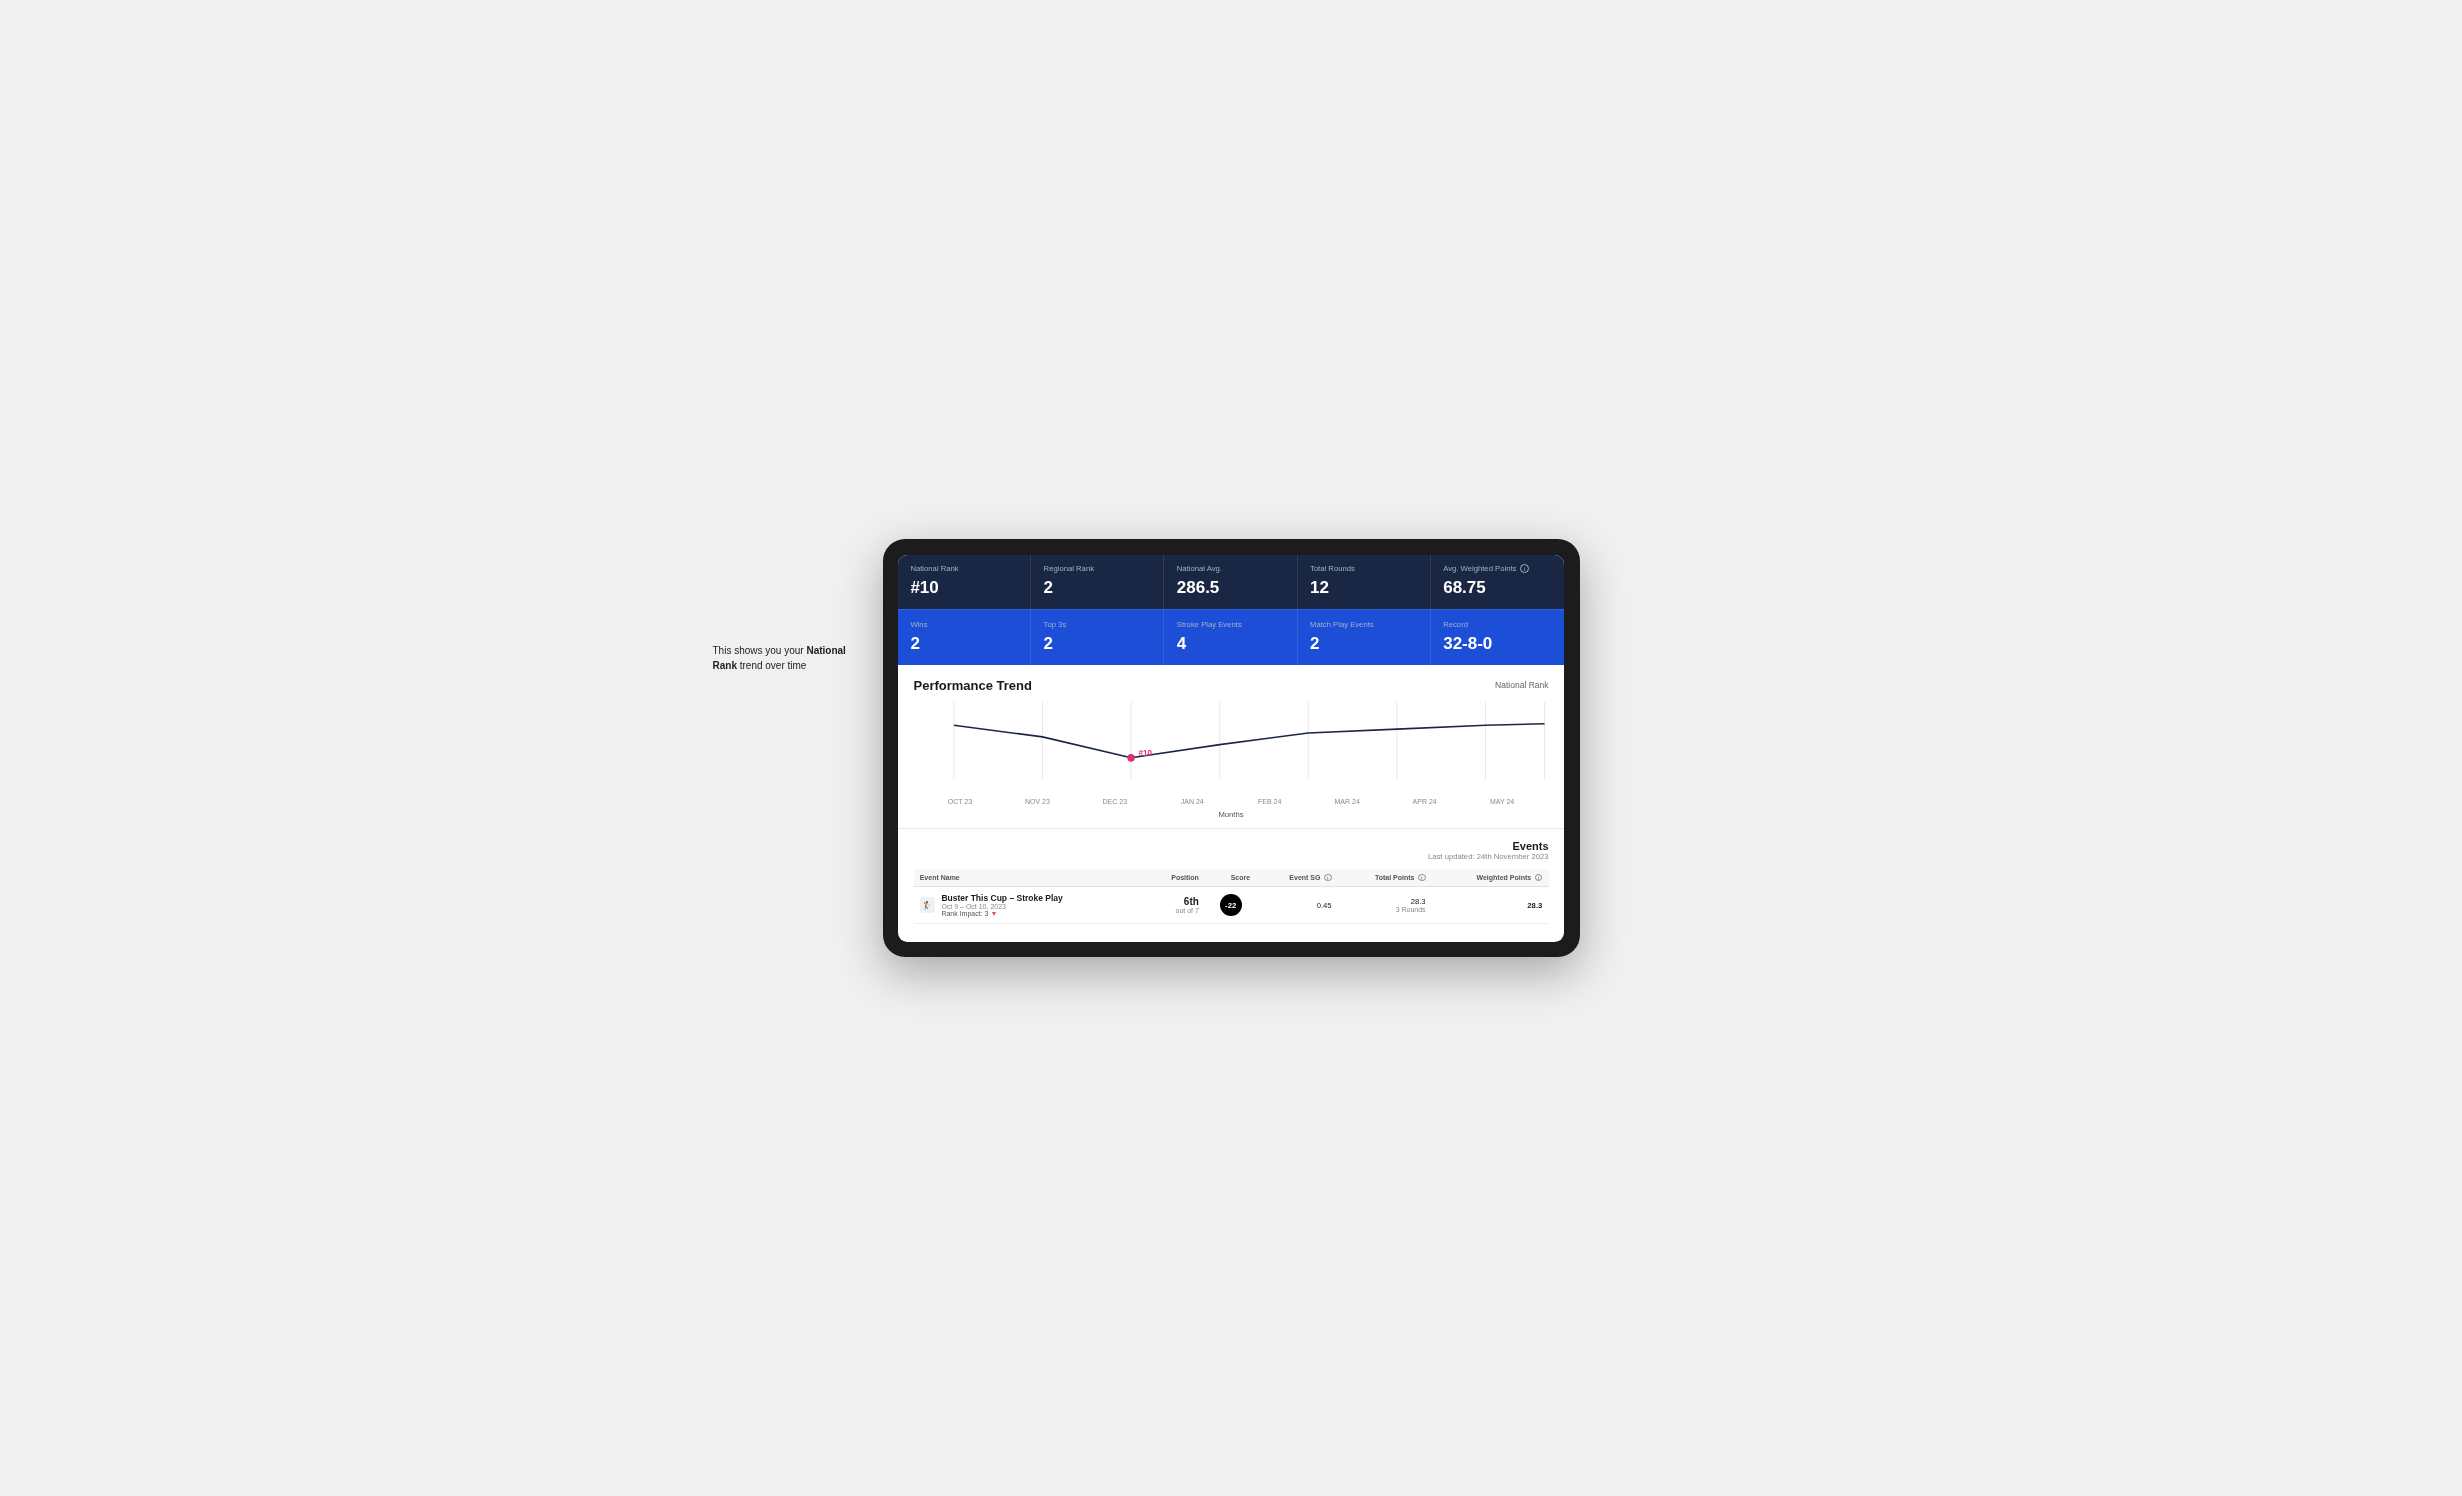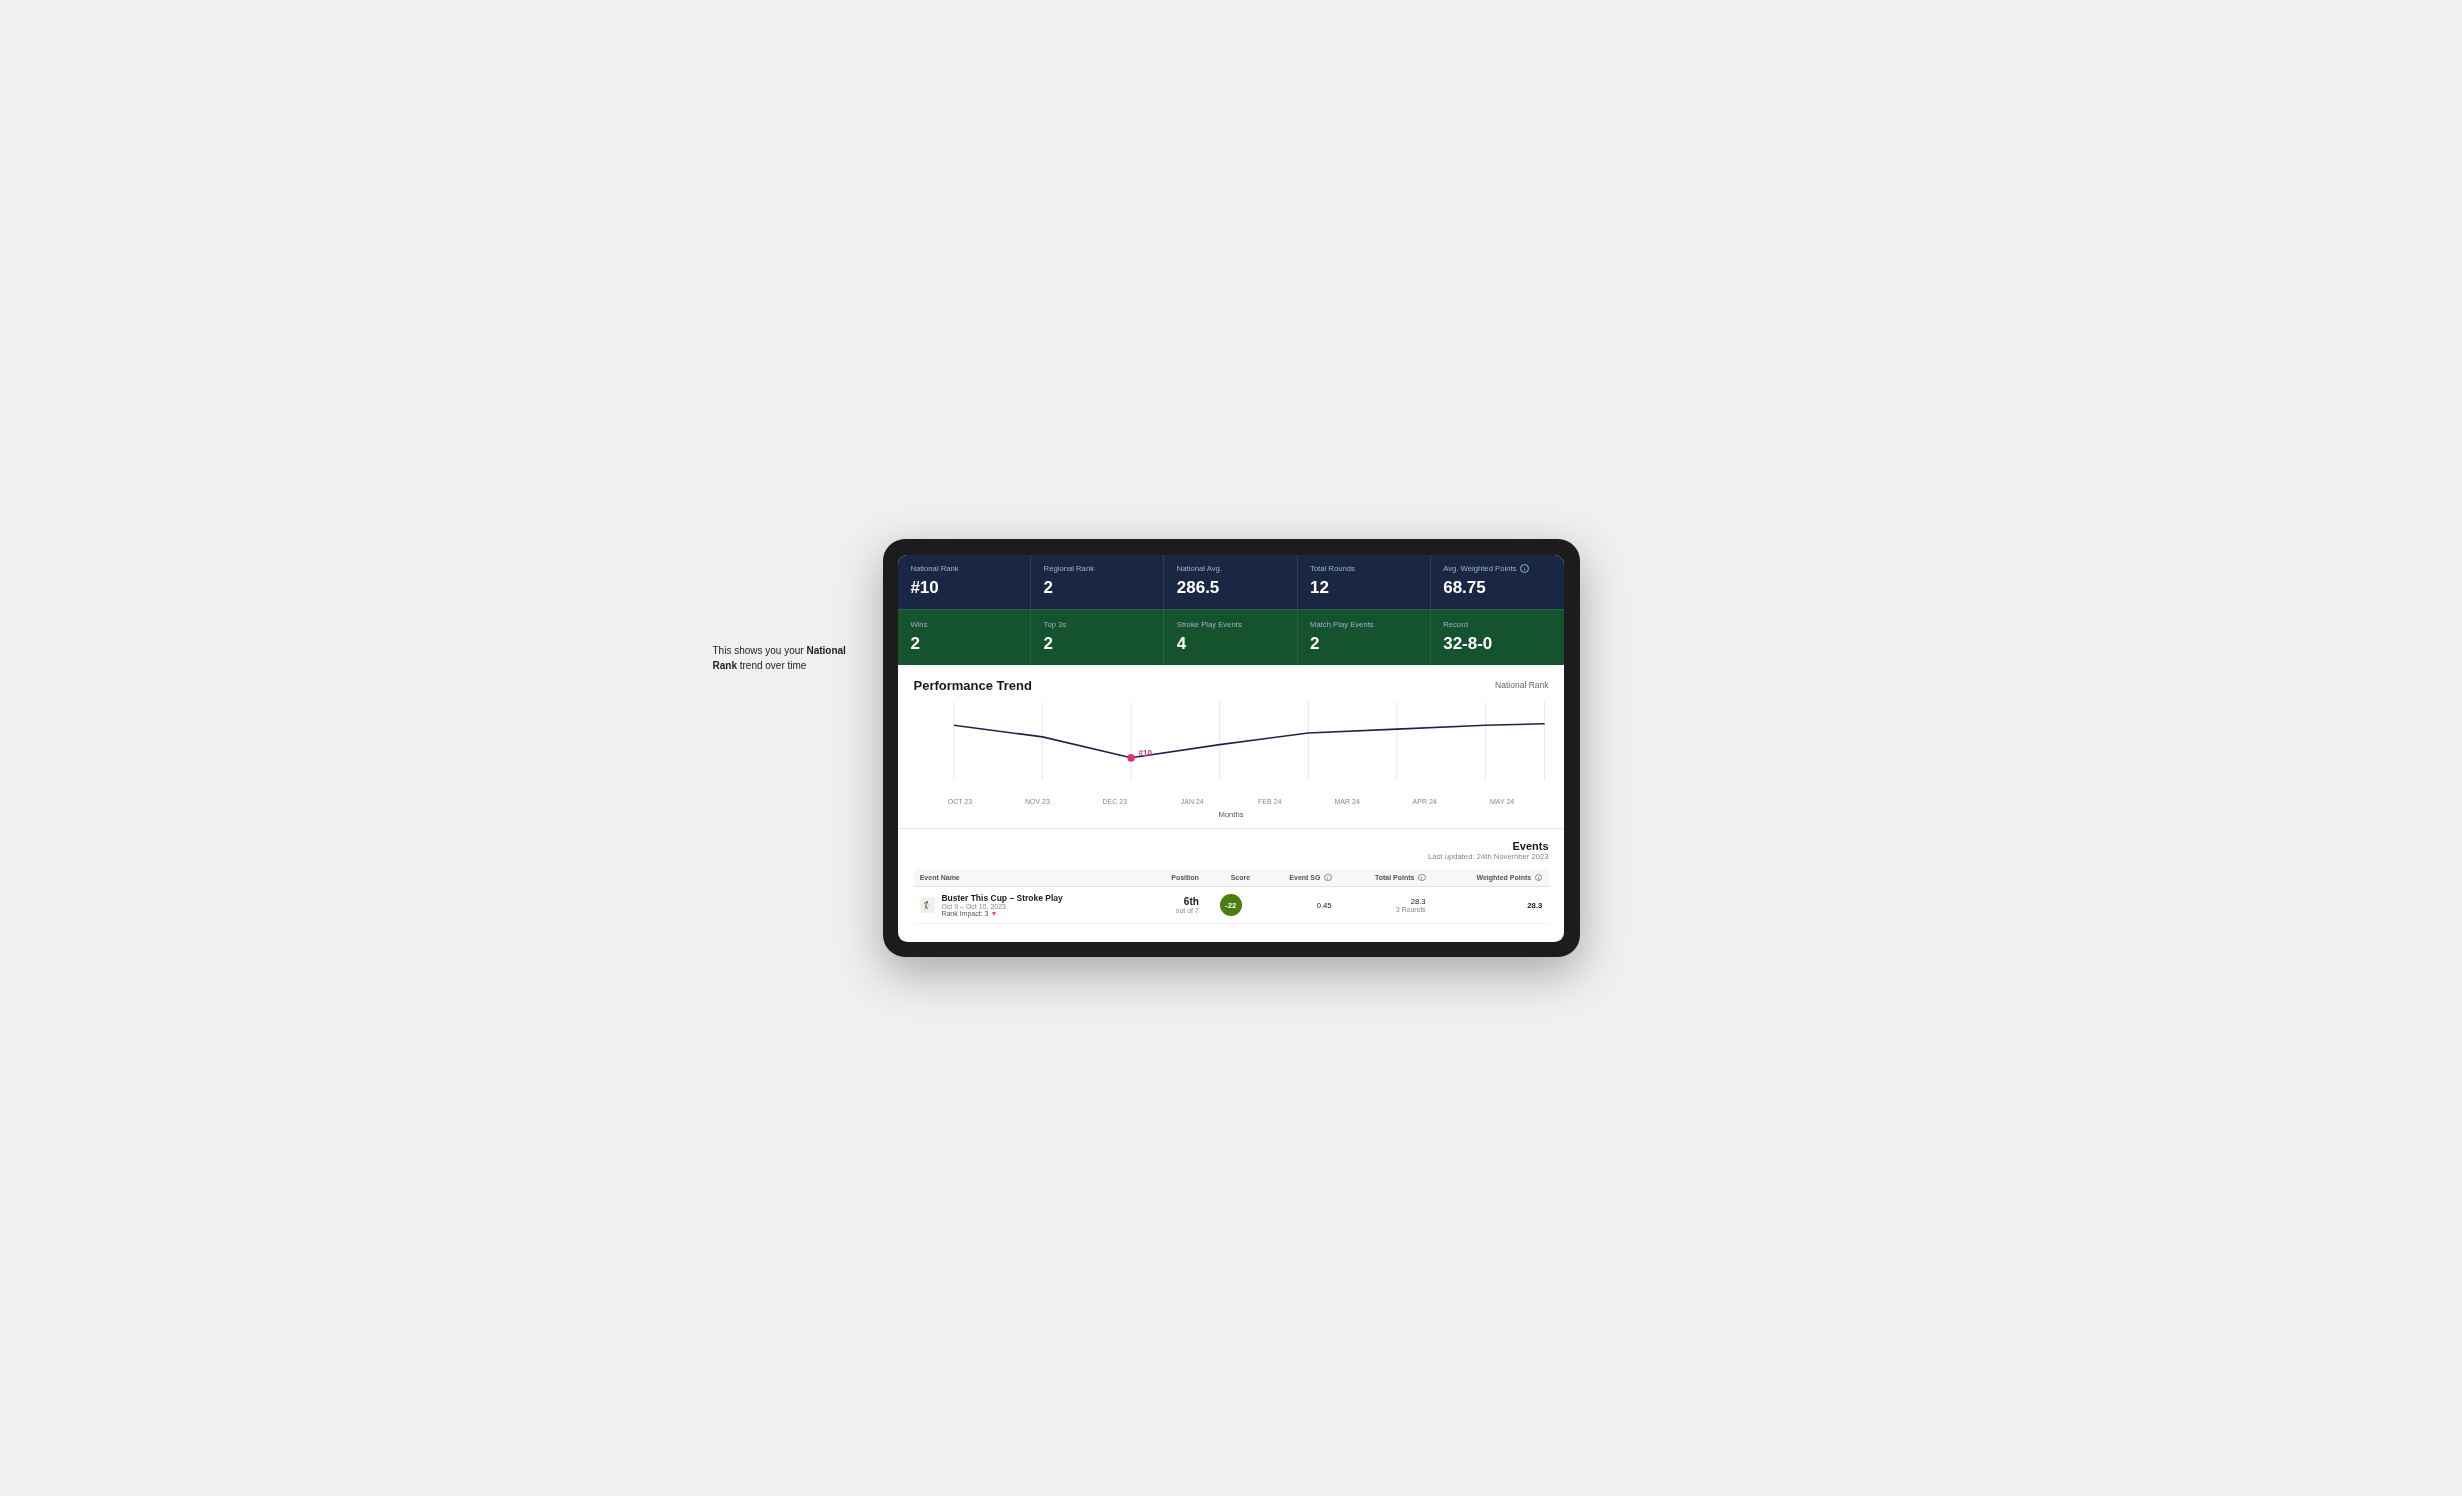--- a/index.html
+++ b/index.html
@@ -46,21 +46,21 @@
     }
 
     
     .stats-grid {
       background: #1a2744;
       display: grid;
       grid-template-columns: repeat(5, 1fr);
       padding: 0;
     }
     .stats-grid-row2 {
-      background: #14532d;
+      background: #1d4ed8;
       display: grid;
       grid-template-columns: repeat(5, 1fr);
       border-top: 0.8px solid rgba(255,255,255,0.1);
     }
 
     .stat-cell {
       padding: 9.3px 12.4px 11px;
       color: #fff;
       border-right: 0.8px solid rgba(255,255,255,0.1);
     }
@@ -223,21 +223,21 @@
       font-size: 10px;
       font-weight: 700;
       color: #1a1a1a;
     }
     .position-sub {
       font-size: 7px;
       color: #888;
     }
 
     .score-badge {
-      background: #4d7c0f;
+      background: #000000;
       color: #fff;
       border-radius: 50%;
       width: 22px;
       height: 22px;
       display: inline-flex;
       align-items: center;
       justify-content: center;
       font-size: 7.7px;
       font-weight: 700;
     }

